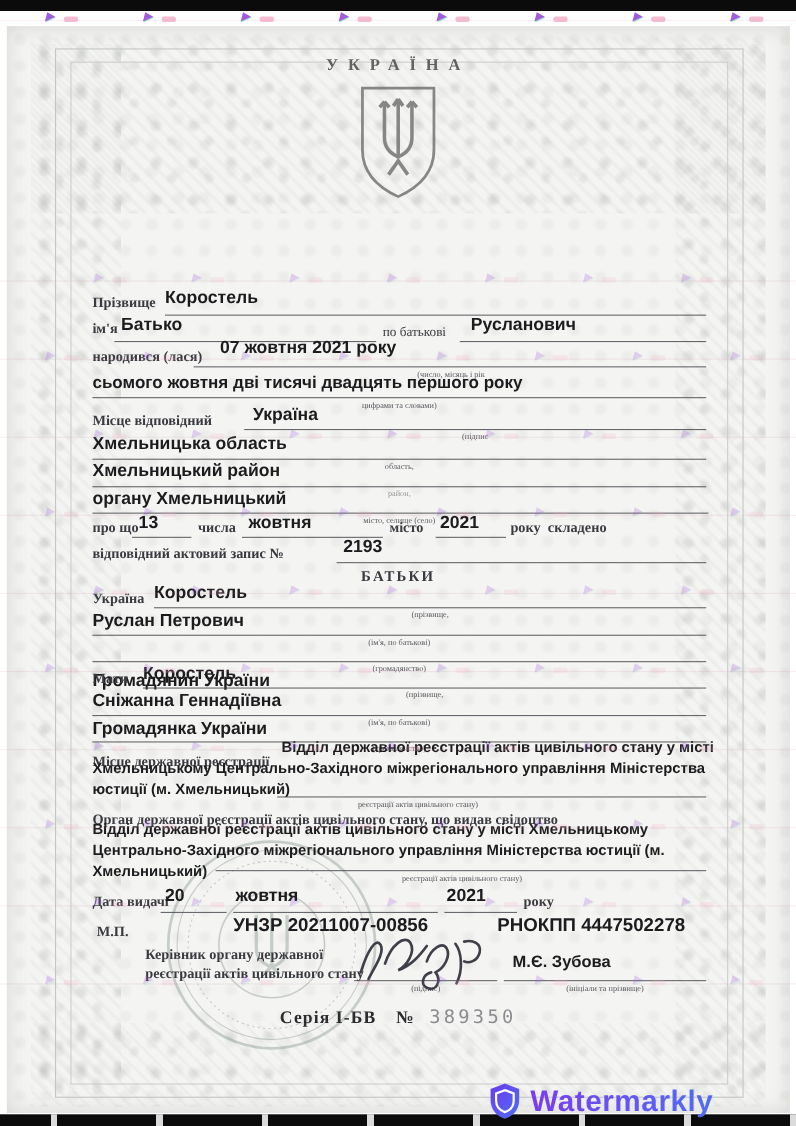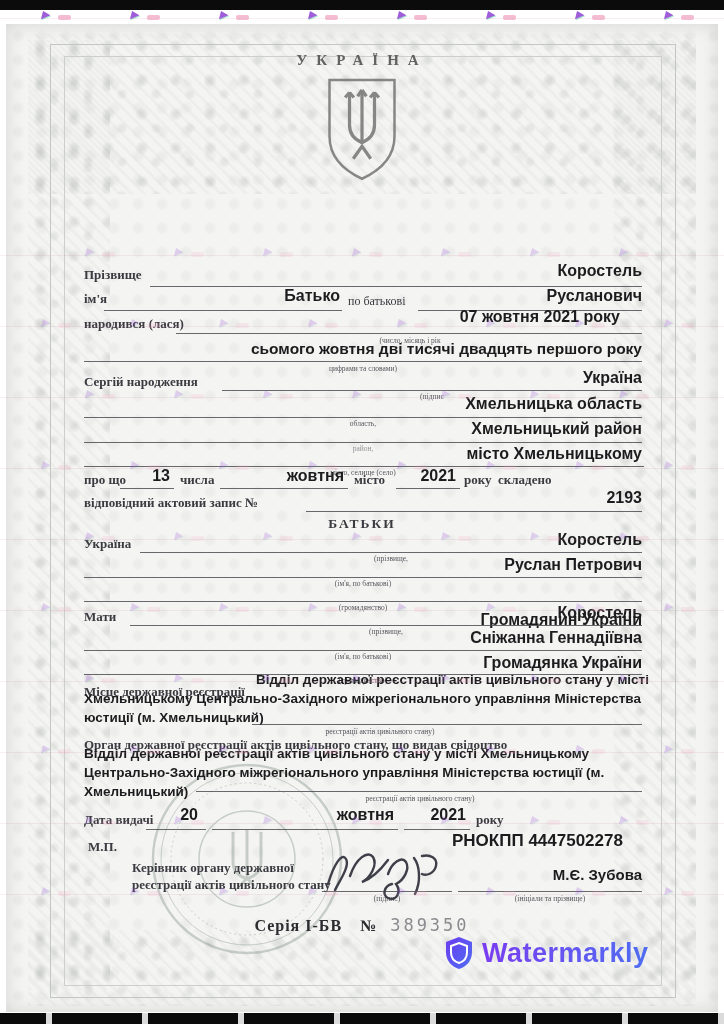--- a/index.html
+++ b/index.html
@@ -24,21 +24,21 @@
   .lace-left{left:28px;top:40px;width:82px;height:950px;}
   .lace-right{left:614px;top:40px;width:82px;height:950px;}
   .lace-top{left:28px;top:34px;width:668px;height:160px;}
   .lace-bottom{left:28px;top:930px;width:668px;height:76px;}
   .frame-outer{position:absolute;left:50px;top:44px;width:624px;height:952px;border:1px solid #c3c7c2;}
   .frame-inner{position:absolute;left:64px;top:56px;width:596px;height:928px;border:1px solid #cccfca;}
   
   .content{position:absolute;inset:0;z-index:2;}
   .lbl{position:absolute;font-family:"Liberation Serif",serif;font-size:13px;color:#3a3a40;font-weight:bold;}
   .lbl-light{font-weight:normal;}
-  .val{position:absolute;font-family:"Liberation Sans",sans-serif;font-weight:bold;font-size:16px;color:#1c1c1e;text-align:right;}
+  .val{position:absolute;font-family:"Liberation Sans",sans-serif;font-weight:bold;font-size:16px;color:#1c1c1e;text-align:left;}
   .sub{position:absolute;font-family:"Liberation Serif",serif;font-size:7.5px;color:#55555c;text-align:center;}
   .uline{position:absolute;height:1px;background:#45454a;opacity:.8;}
   .country{position:absolute;left:0;top:52px;width:724px;text-align:center;font-size:15px;
     letter-spacing:9px;color:#4a4a4a;font-weight:bold;opacity:.85;}
   .doc-title{position:absolute;left:0;top:204px;width:724px;text-align:center;
     font-family:"Liberation Serif",serif;font-weight:bold;font-size:33px;letter-spacing:4px;
     color:rgba(140,140,142,.28);-webkit-text-stroke:1.2px rgba(118,118,122,.65);
     text-shadow:1px 1px 0 rgba(255,255,255,.9);}
   .emblem{position:absolute;left:322px;top:76px;opacity:.8;}
   .section-title{position:absolute;left:0;width:724px;text-align:center;
@@ -54,21 +54,21 @@
   .signature{position:absolute;left:322px;top:840px;z-index:3;}
   
   #wm-layer{position:absolute;inset:0;z-index:6;pointer-events:none;}
   .wm-glyph{position:absolute;width:30px;height:14px;}
   .wm-arrow{position:absolute;left:0;top:-3px;font-size:11px;color:#9a55d8;transform:skewX(-14deg);
     text-shadow:1px 1px 0 rgba(90,200,160,.55);font-family:"DejaVu Sans",sans-serif;}
   .wm-blob{position:absolute;left:16px;top:4px;width:13px;height:5px;background:#f0a8c4;
     border-radius:2px;filter:blur(.7px);opacity:.8;}
   .wm-row-line{position:absolute;left:0;width:724px;height:1px;background:rgba(205,125,165,.14);}
   
-  .brand{position:absolute;left:444px;top:936px;z-index:7;display:flex;align-items:center;}
+  .brand{position:absolute;left:444px;top:984px;z-index:7;display:flex;align-items:center;}
   .brand-text{font-family:"Liberation Sans",sans-serif;font-weight:bold;font-size:27px;
     background:linear-gradient(90deg,#7a3cf0,#4f6ef2);-webkit-background-clip:text;
     background-clip:text;color:transparent;margin-left:8px;letter-spacing:.5px;}
 </style>
 </head>
 <body>
 
 <div id="stage">
 
   <div class="bar-top"></div>
@@ -119,34 +119,34 @@
 
     <span class="lbl" style="left:84px;top:316px;">народився (лася)</span>
     <span class="val" style="left:200px;top:308px;width:420px;">07 жовтня 2021 року</span>
     <div class="uline" style="left:176px;top:333px;width:466px;"></div>
     <span class="sub" style="left:200px;top:336px;width:420px;">(число, місяць і рік</span>
 
     <span class="val" style="left:84px;top:340px;width:558px;font-size:15.5px;">сьомого жовтня дві тисячі двадцять першого року</span>
     <div class="uline" style="left:84px;top:361px;width:558px;"></div>
     <span class="sub" style="left:84px;top:364px;width:558px;">цифрами та словами)</span>
 
-    <span class="lbl" style="left:84px;top:374px;">Сергій народження</span>
+    <span class="lbl" style="left:84px;top:374px;">Місце відповідний</span>
     <span class="val" style="left:230px;top:369px;width:412px;">Україна</span>
     <div class="uline" style="left:222px;top:390px;width:420px;"></div>
     <span class="sub" style="left:222px;top:392px;width:420px;">(підпис</span>
 
     <span class="val" style="left:84px;top:395px;width:558px;">Хмельницька область</span>
     <div class="uline" style="left:84px;top:417px;width:558px;"></div>
     <span class="sub" style="left:84px;top:419px;width:558px;">область,</span>
 
     <span class="val" style="left:84px;top:420px;width:558px;">Хмельницький район</span>
     <div class="uline" style="left:84px;top:442px;width:558px;"></div>
     <span class="sub" style="left:84px;top:444px;width:558px;opacity:.6;">район,</span>
 
-    <span class="val" style="left:84px;top:445px;width:558px;">місто Хмельницькому</span>
+    <span class="val" style="left:84px;top:445px;width:558px;">органу Хмельницький</span>
     <div class="uline" style="left:84px;top:466px;width:560px;"></div>
     <span class="sub" style="left:84px;top:468px;width:558px;">місто, селище (село)</span>
 
     <span class="lbl" style="left:84px;top:472px;">про що</span>
     <span class="val" style="left:126px;top:467px;width:44px;">13</span>
     <div class="uline" style="left:120px;top:488px;width:54px;"></div>
     <span class="lbl" style="left:180px;top:472px;">числа</span>
     <span class="val" style="left:226px;top:467px;width:118px;">жовтня</span>
     <div class="uline" style="left:220px;top:488px;width:128px;"></div>
     <span class="lbl" style="left:354px;top:472px;">місто</span>
@@ -199,20 +199,21 @@
     <span class="lbl" style="left:84px;top:812px;">Дата видачі</span>
     <span class="val" style="left:150px;top:806px;width:48px;">20</span>
     <div class="uline" style="left:146px;top:829px;width:60px;"></div>
     <span class="val" style="left:214px;top:806px;width:180px;">жовтня</span>
     <div class="uline" style="left:212px;top:829px;width:186px;"></div>
     <span class="val" style="left:406px;top:806px;width:60px;">2021</span>
     <div class="uline" style="left:404px;top:829px;width:66px;"></div>
     <span class="lbl" style="left:476px;top:812px;">року</span>
 
     <span class="lbl" style="left:88px;top:839px;">М.П.</span>
+    <span class="val" style="left:212px;top:831px;width:220px;font-size:17px;text-align:left;">УНЗР 20211007-00856</span>
     <span class="val" style="left:452px;top:831px;width:200px;font-size:17px;text-align:left;">РНОКПП 4447502278</span>
 
     <span class="lbl" style="left:132px;top:860px;">Керівник органу державної</span>
     <span class="lbl" style="left:132px;top:877px;">реєстрації актів цивільного стану</span>
 
     <svg class="signature" width="132" height="66" viewBox="0 0 132 66">
       <g fill="none" stroke="#3f3f4a" stroke-width="2.4" stroke-linecap="round">
         <path d="M6 44 C12 24 20 12 24 19 C28 26 18 40 13 50"></path>
         <path d="M28 36 C34 18 46 10 51 17 C56 25 48 38 40 42 C52 38 60 28 66 20"></path>
         <path d="M66 34 C70 22 80 16 84 22 C88 29 82 40 74 44 C80 52 74 62 66 58 C60 55 62 46 70 44"></path>

